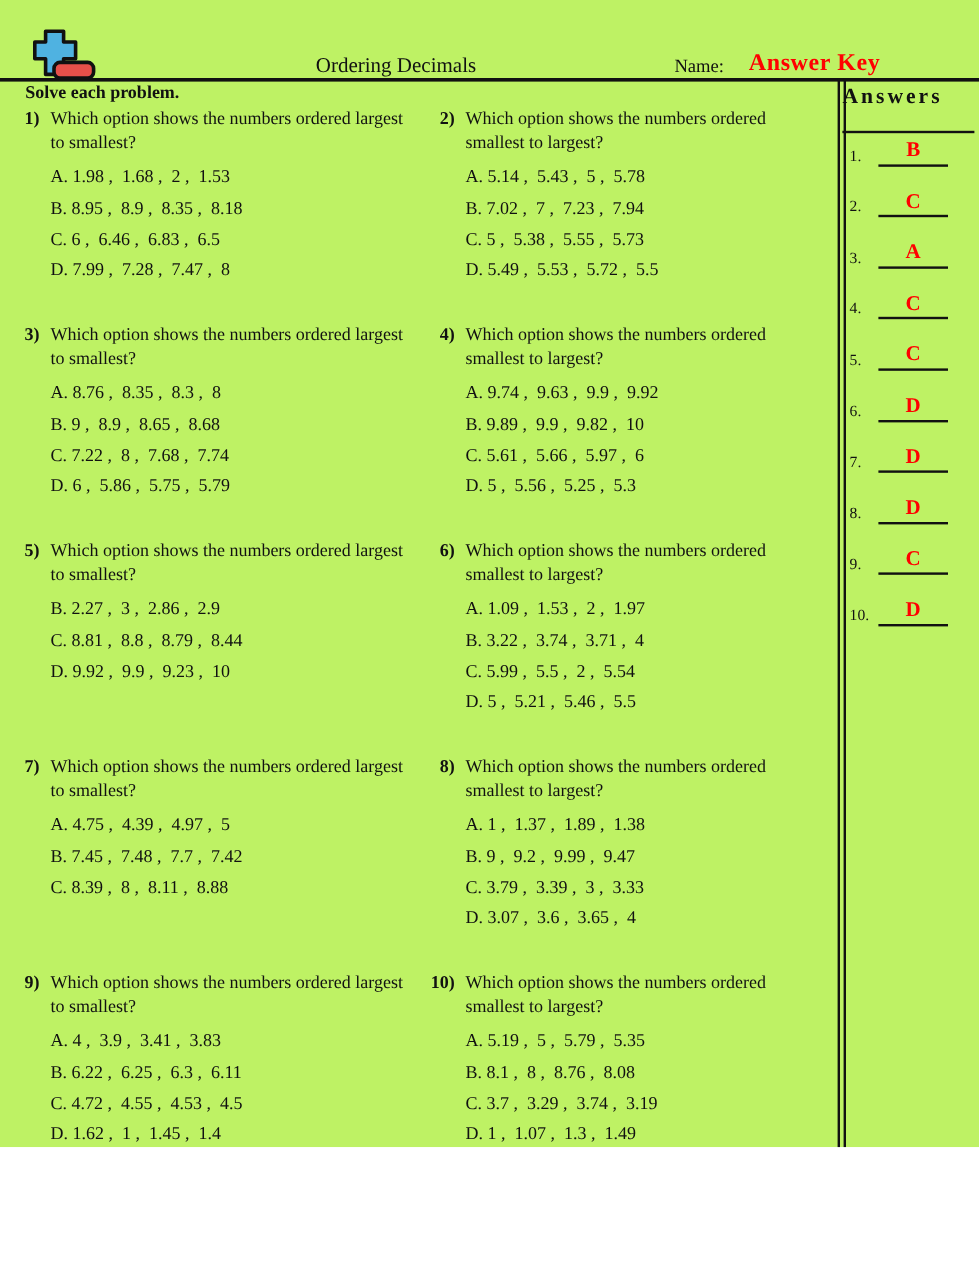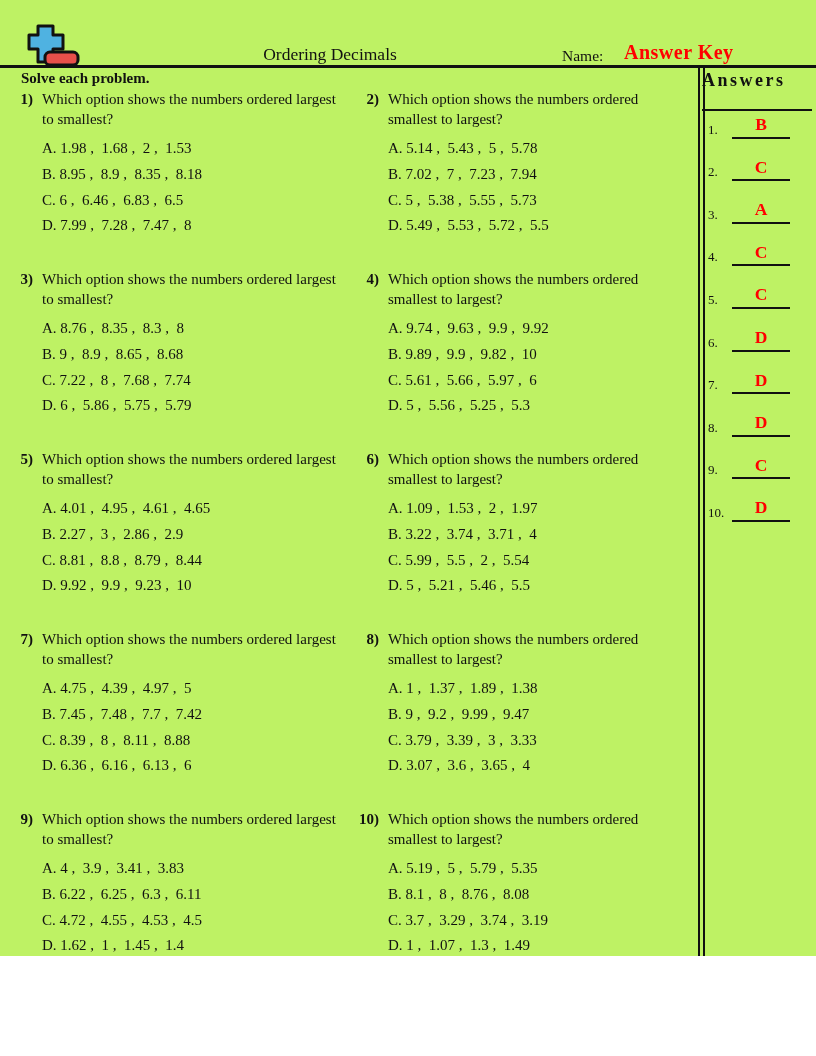--- a/index.html
+++ b/index.html
@@ -118,21 +118,20 @@
             <div class="choice">D. 5 ,  5.56 ,  5.25 ,  5.3</div>
           </div>
         </div>
       </div>
 
       <div class="problem">
         <div class="pnum">5)</div>
         <div class="pbody">
           <div class="question">Which option shows the numbers ordered largest to smallest?</div>
           <div class="choices">
-            <div class="choice">A. 4.01 ,  4.95 ,  4.61 ,  4.65</div>
             <div class="choice">B. 2.27 ,  3 ,  2.86 ,  2.9</div>
             <div class="choice">C. 8.81 ,  8.8 ,  8.79 ,  8.44</div>
             <div class="choice">D. 9.92 ,  9.9 ,  9.23 ,  10</div>
           </div>
         </div>
       </div>
 
       <div class="problem">
         <div class="pnum">6)</div>
         <div class="pbody">
@@ -147,21 +146,20 @@
       </div>
 
       <div class="problem">
         <div class="pnum">7)</div>
         <div class="pbody">
           <div class="question">Which option shows the numbers ordered largest to smallest?</div>
           <div class="choices">
             <div class="choice">A. 4.75 ,  4.39 ,  4.97 ,  5</div>
             <div class="choice">B. 7.45 ,  7.48 ,  7.7 ,  7.42</div>
             <div class="choice">C. 8.39 ,  8 ,  8.11 ,  8.88</div>
-            <div class="choice">D. 6.36 ,  6.16 ,  6.13 ,  6</div>
           </div>
         </div>
       </div>
 
       <div class="problem">
         <div class="pnum">8)</div>
         <div class="pbody">
           <div class="question">Which option shows the numbers ordered smallest to largest?</div>
           <div class="choices">
             <div class="choice">A. 1 ,  1.37 ,  1.89 ,  1.38</div>

